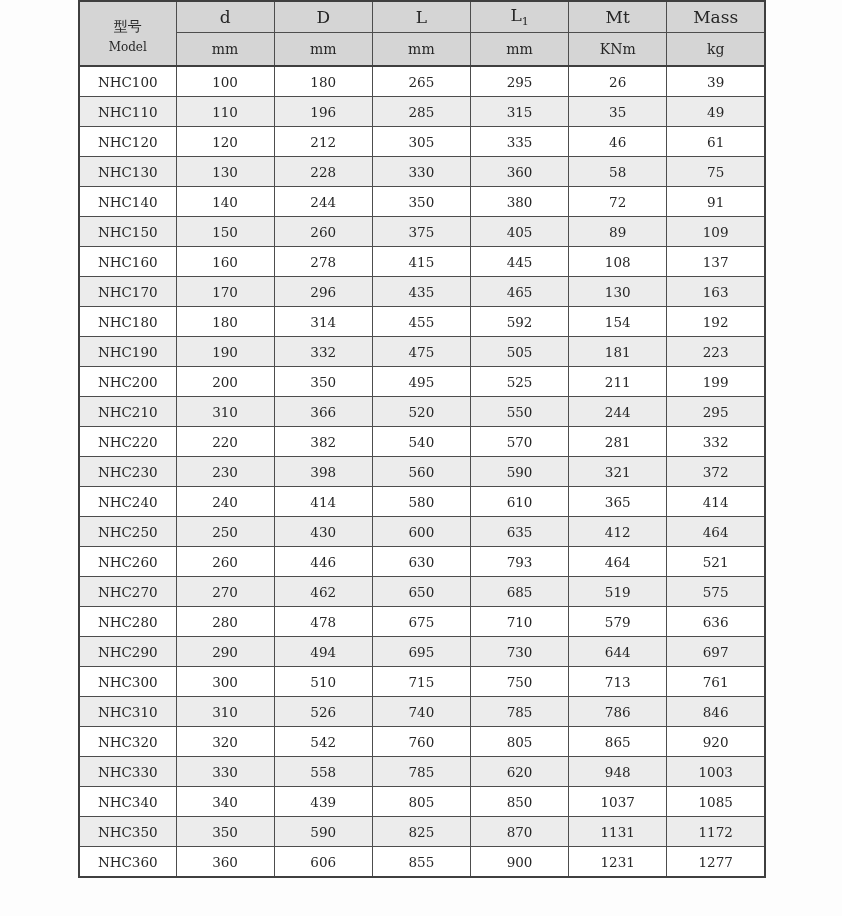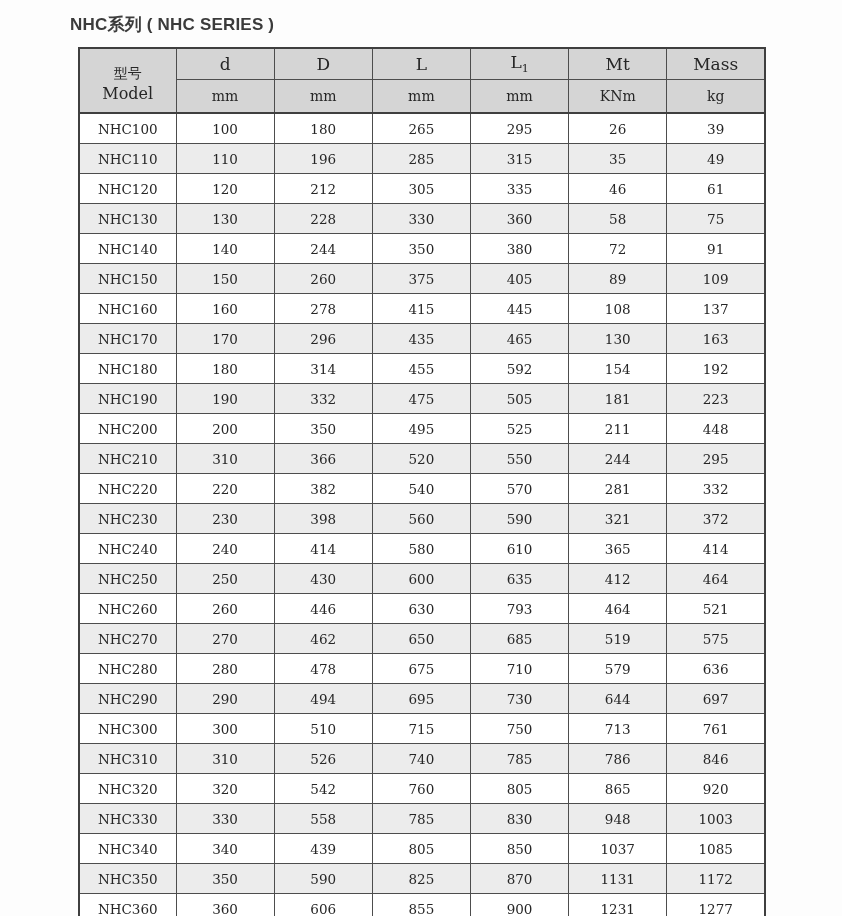--- a/index.html
+++ b/index.html
@@ -45,36 +45,35 @@
   }
   thead th {
     background: var(--header_bg, #d5d5d5);
     font-weight: 400;
   }
   thead { border-bottom: 2px solid var(--border_outer, #3f3f3f); }
   tr.h1 th { height: 30px; font-size: 17px; }
   tr.h2 th { height: 32px; font-size: 14px; }
   th.model-th { font-size: 15px; }
   th.model-th .zh { display: block; font-size: 14px; line-height: 20px; margin-top: 6px; }
-  th.model-th .en { display: block; font-size: 16px; line-height: 22px; }
+  th.model-th .en { display: block; font-size: 12px; line-height: 22px; }
   th sub { font-size: 11px; }
   tbody td {
     height: 29px;
     font-size: 13.5px;
     background: #ffffff;
   }
   tbody tr.stripe td {
     background: var(--stripe_bg, #ececec);
   }
 </style>
 </head>
 <body>
 
 <div class="page">
-  <h1 class="title">NHC系列 ( NHC SERIES )</h1>
 
   <table class="spec-table">
     <colgroup>
       <col class="model-col">
       <col>
         <col>
         <col>
         <col>
         <col>
         <col>
@@ -192,21 +191,21 @@
           <td>181</td>
           <td>223</td>
         </tr>
         <tr>
           <td>NHC200</td>
           <td>200</td>
           <td>350</td>
           <td>495</td>
           <td>525</td>
           <td>211</td>
-          <td>448</td>
+          <td>199</td>
         </tr>
         <tr class="stripe">
           <td>NHC210</td>
           <td>310</td>
           <td>366</td>
           <td>520</td>
           <td>550</td>
           <td>244</td>
           <td>295</td>
         </tr>
@@ -307,21 +306,21 @@
           <td>760</td>
           <td>805</td>
           <td>865</td>
           <td>920</td>
         </tr>
         <tr class="stripe">
           <td>NHC330</td>
           <td>330</td>
           <td>558</td>
           <td>785</td>
-          <td>830</td>
+          <td>620</td>
           <td>948</td>
           <td>1003</td>
         </tr>
         <tr>
           <td>NHC340</td>
           <td>340</td>
           <td>439</td>
           <td>805</td>
           <td>850</td>
           <td>1037</td>

